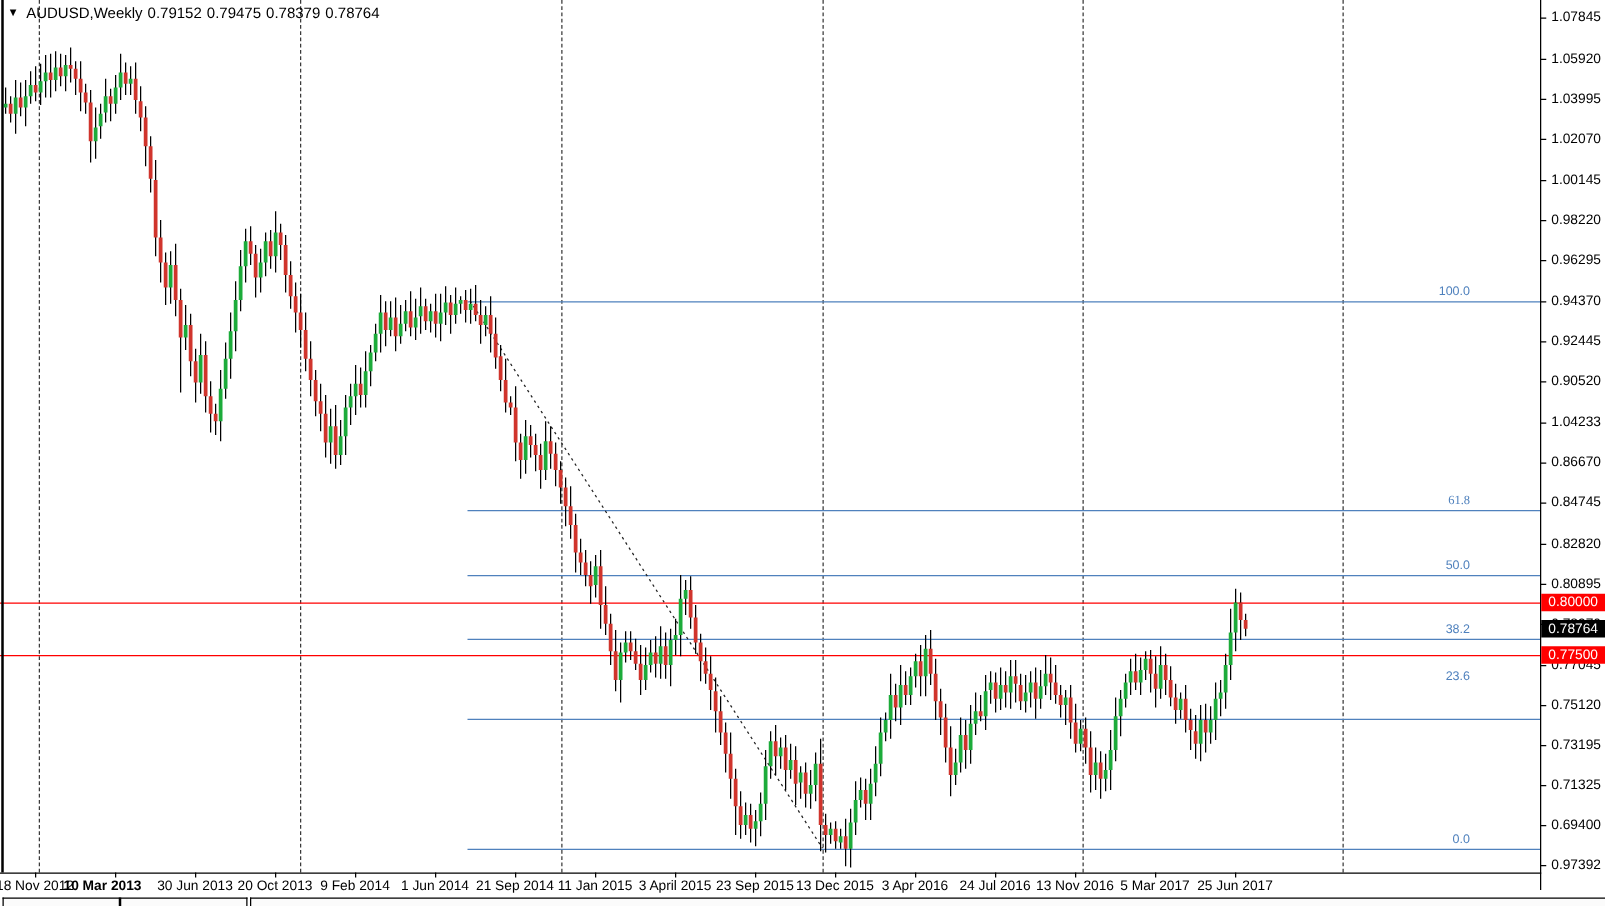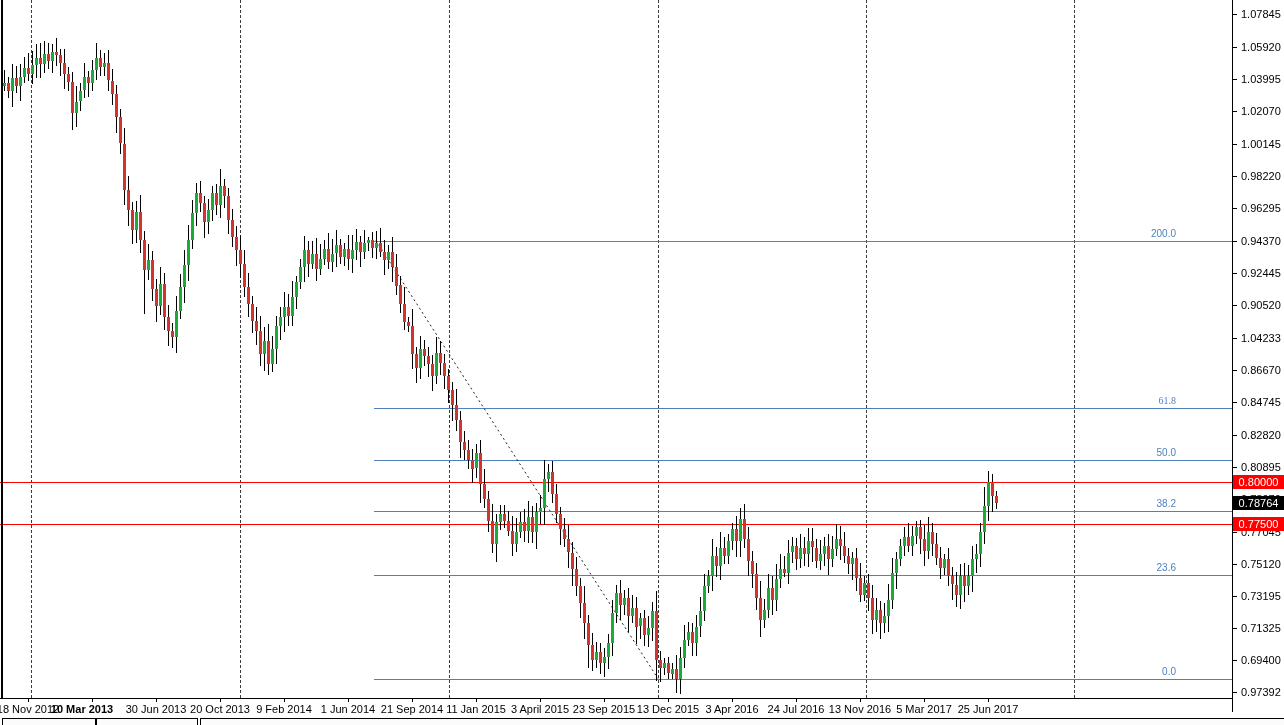--- a/index.html
+++ b/index.html
@@ -33,29 +33,29 @@
 
 <div id="app">
   <div id="plot">
       <div class="sep" style="left: 31px; border-left-color: rgb(58, 58, 58);"></div>
       <div class="sep" style="left: 240px; border-left-color: rgb(58, 58, 58);"></div>
       <div class="sep" style="left: 449px; border-left-color: rgb(58, 58, 58);"></div>
       <div class="sep" style="left: 658px; border-left-color: rgb(58, 58, 58);"></div>
       <div class="sep" style="left: 866px; border-left-color: rgb(58, 58, 58);"></div>
       <div class="sep" style="left: 1074px; border-left-color: rgb(58, 58, 58);"></div>
       <div class="fibline" style="left: 374px; width: 858px; top: 241px; background: rgb(79, 129, 189);"></div>
-      <div class="fiblabel" style="right: 56px; top: 228px; color: rgb(79, 129, 189);">200.0</div>
+      <div class="fiblabel" style="right: 56px; top: 228px; color: rgb(79, 129, 189);">100.0</div>
       <div class="fibline" style="left: 374px; width: 858px; top: 408px; background: rgb(79, 129, 189);"></div>
       <div class="fiblabel" style="right: 56px; top: 395px; color: rgb(79, 129, 189); font-family: Liberation Serif, serif;">61.8</div>
       <div class="fibline" style="left: 374px; width: 858px; top: 460px; background: rgb(79, 129, 189);"></div>
       <div class="fiblabel" style="right: 56px; top: 447px; color: rgb(79, 129, 189);">50.0</div>
       <div class="fibline" style="left: 374px; width: 858px; top: 511px; background: rgb(79, 129, 189);"></div>
       <div class="fiblabel" style="right: 56px; top: 498px; color: rgb(79, 129, 189);">38.2</div>
       <div class="fibline" style="left: 374px; width: 858px; top: 575px; background: rgb(79, 129, 189);"></div>
-      <div class="fiblabel" style="right: 56px; top: 562px; color: rgb(79, 129, 189);">23.6</div>
+      <div class="fiblabel" style="right: 56px; top: 536px; color: rgb(79, 129, 189);">23.6</div>
       <div class="fibline" style="left: 374px; width: 858px; top: 679px; background: rgb(79, 129, 189);"></div>
       <div class="fiblabel" style="right: 56px; top: 666px; color: rgb(79, 129, 189);">0.0</div>
       <svg width="1232" height="698">
         <line x1="376" y1="240.57600000000002" x2="658" y2="678.5519999999999" stroke="#222222" stroke-width="1" stroke-dasharray="2,3"></line>
       </svg>
       <div class="hline" style="top: 482px; background: rgb(255, 0, 0);"></div>
       <div class="hline" style="top: 524px; background: rgb(255, 0, 0);"></div>
       <div class="candle-wick" style="left: 3.5px; top: 70.3px; height: 20.7px;"></div>
       <div class="candle-body" style="left: 2.5px; top: 83px; height: 2.5px; background: rgb(28, 171, 58);"></div>
       <div class="candle-wick" style="left: 7.5px; top: 76.8px; height: 21.5px;"></div>
@@ -552,20 +552,23 @@
       <div class="candle-body" style="left: 986.5px; top: 482px; height: 23.5px; background: rgb(28, 171, 58);"></div>
       <div class="candle-wick" style="left: 991.5px; top: 474.4px; height: 37.5px;"></div>
       <div class="candle-body" style="left: 990.5px; top: 482px; height: 14.2px; background: rgb(208, 52, 44);"></div>
       <div class="candle-wick" style="left: 995.5px; top: 490.8px; height: 18.4px;"></div>
       <div class="candle-body" style="left: 994.5px; top: 496.2px; height: 6.5px; background: rgb(208, 52, 44);"></div>
     </div>
   <div class="leftborder"></div>
   <div class="bottomborder"></div>
   <div class="axisline"></div>
 
+  <div id="title">
+    <span class="tri">▼</span><span>AUDUSD,Weekly</span><span>0.79152</span><span>0.79475</span><span>0.78379</span><span>0.78764</span>
+  </div>
 
   <div id="paxis"></div>
   <div id="taxis"></div>
 
   <div id="bottomstrip">
     <div class="panelseg" style="left:2px;width:92px;"></div>
     <div class="panelseg" style="left:96px;width:100px;"></div>
     <div class="panelseg" style="left:200px;width:1084px;border-right:none;"></div>
   </div>
 <div class="ptick" style="top: 14px;"></div>

